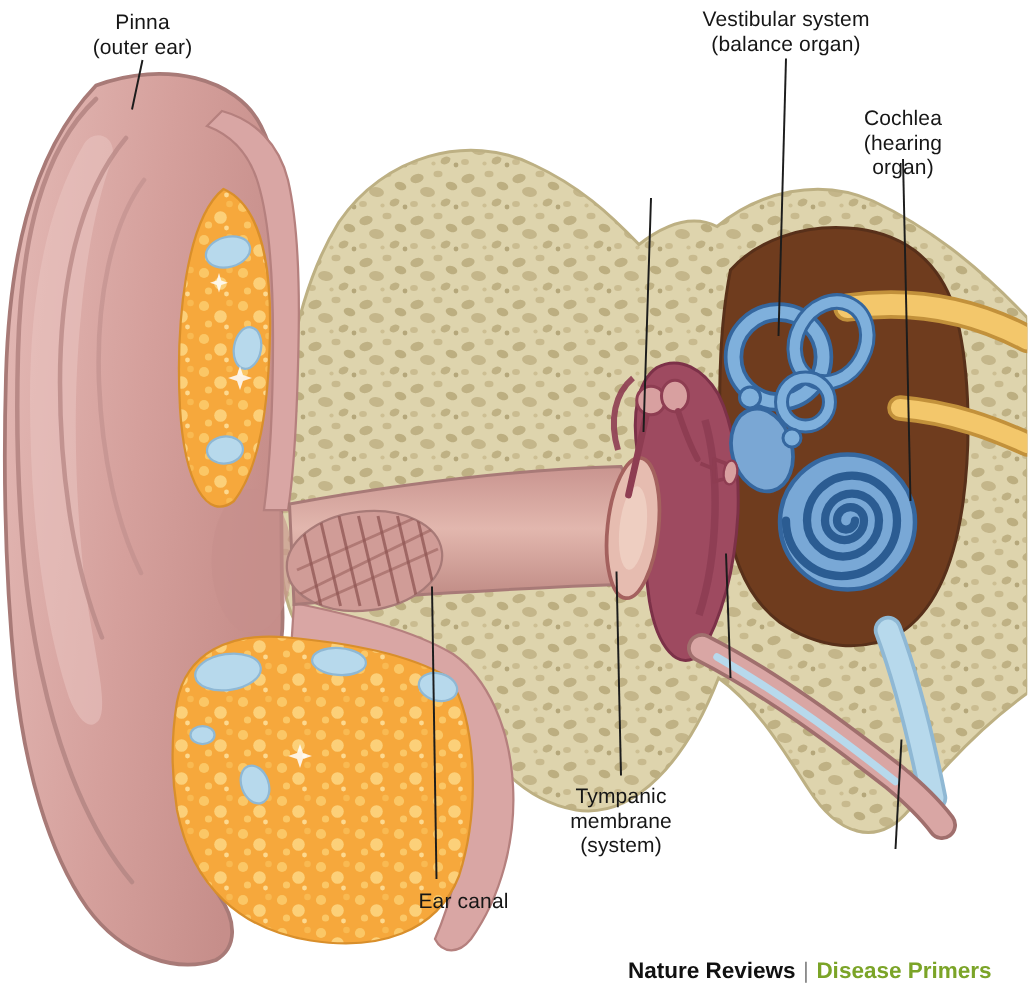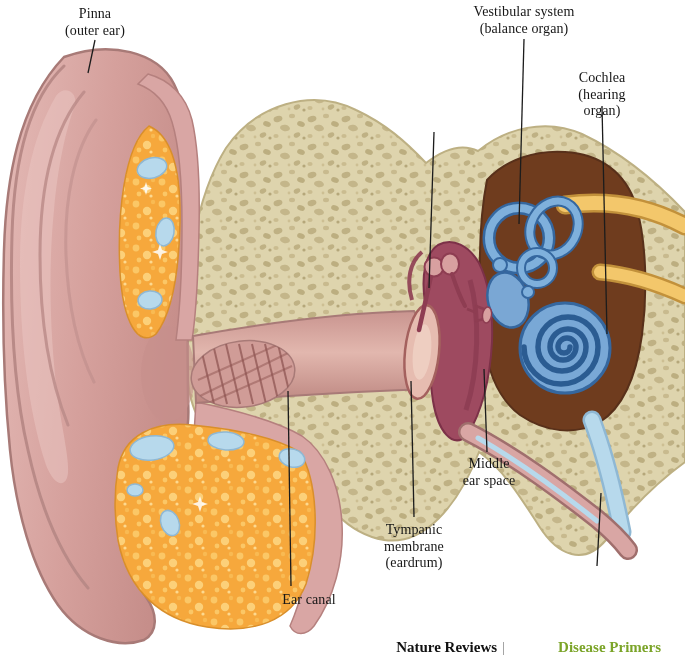--- a/index.html
+++ b/index.html
@@ -1,31 +1,31 @@
 <!DOCTYPE html>
 <html><head>
 <meta charset="utf-8">
 <style>
   html,body{margin:0;padding:0;background:#fff;}
   .stage{
     position:relative;width:685px;height:666px;background:#fff;overflow:hidden;
-    font-family:Liberation Serif, serif;
+    font-family:Liberation Sans, sans-serif;
   }
   .art{position:absolute;left:0;top:0;width:685px;height:666px;}
   .label{
     position:absolute;transform:translateX(-50%);
     text-align:center;font-size:14px;line-height:1.18;color:#161616;
     white-space:pre-line;letter-spacing:.1px;
   }
   .credit{
     position:absolute;top:639px;right:24px;
     font-size:15px;font-weight:bold;color:#111;white-space:nowrap;
   }
   .credit .sep{color:#8a8a8a;font-weight:normal;padding:0 5px;}
-  .credit .series{color:#7ba428;margin-left:48px;}
+  .credit .series{color:#7ba428;}
 </style>
 </head>
 <body>
 
 <div class="stage">
 
   <svg class="art" viewBox="0 0 685 666">
     <defs>
       <pattern id="bonePat" width="34" height="28" patternUnits="userSpaceOnUse">
         <rect width="34" height="28" fill="#ded4ad"></rect>
@@ -204,24 +204,22 @@
       <line x1="597" y1="566" x2="601" y2="493"></line>
     </g>
   </svg>
 
   <div class="label" style="left:95px;top:6px;">Pinna
 (outer ear)</div>
   <div class="label" style="left:524px;top:4px;">Vestibular system
 (balance organ)</div>
   <div class="label" style="left:602px;top:70px;">Cochlea
 (hearing organ)</div>
-  <div class="label" style="left:489px;top:456px;">Middle
-ear space</div>
   <div class="label" style="left:414px;top:522px;">Tympanic
 membrane
-(eardrum)</div>
+(system)</div>
   <div class="label" style="left:291px;top:592px;margin-left:18px;">Ear canal</div>
 
   <div class="credit">
     <span>Nature Reviews</span><span class="sep">|</span><span class="series">Disease Primers</span>
   </div>
 
 </div>
 
 </body></html>

